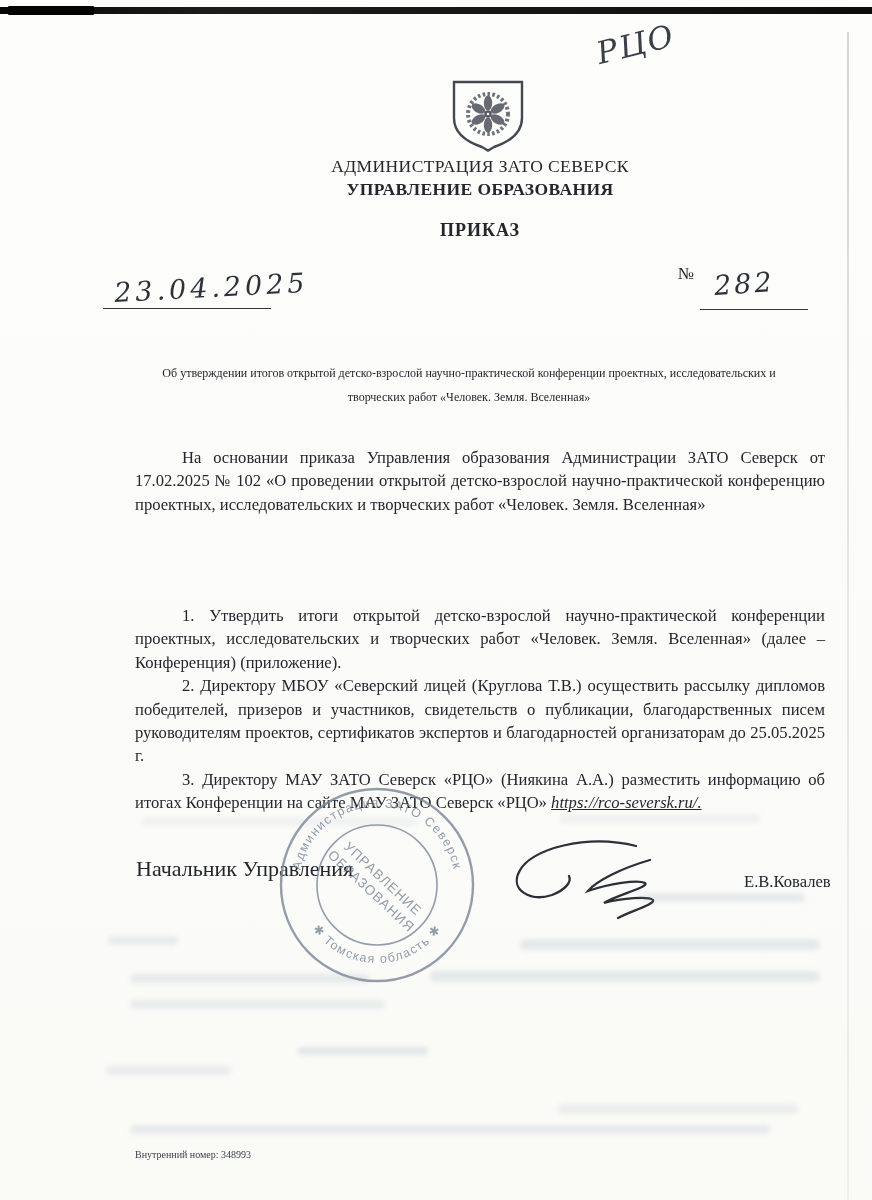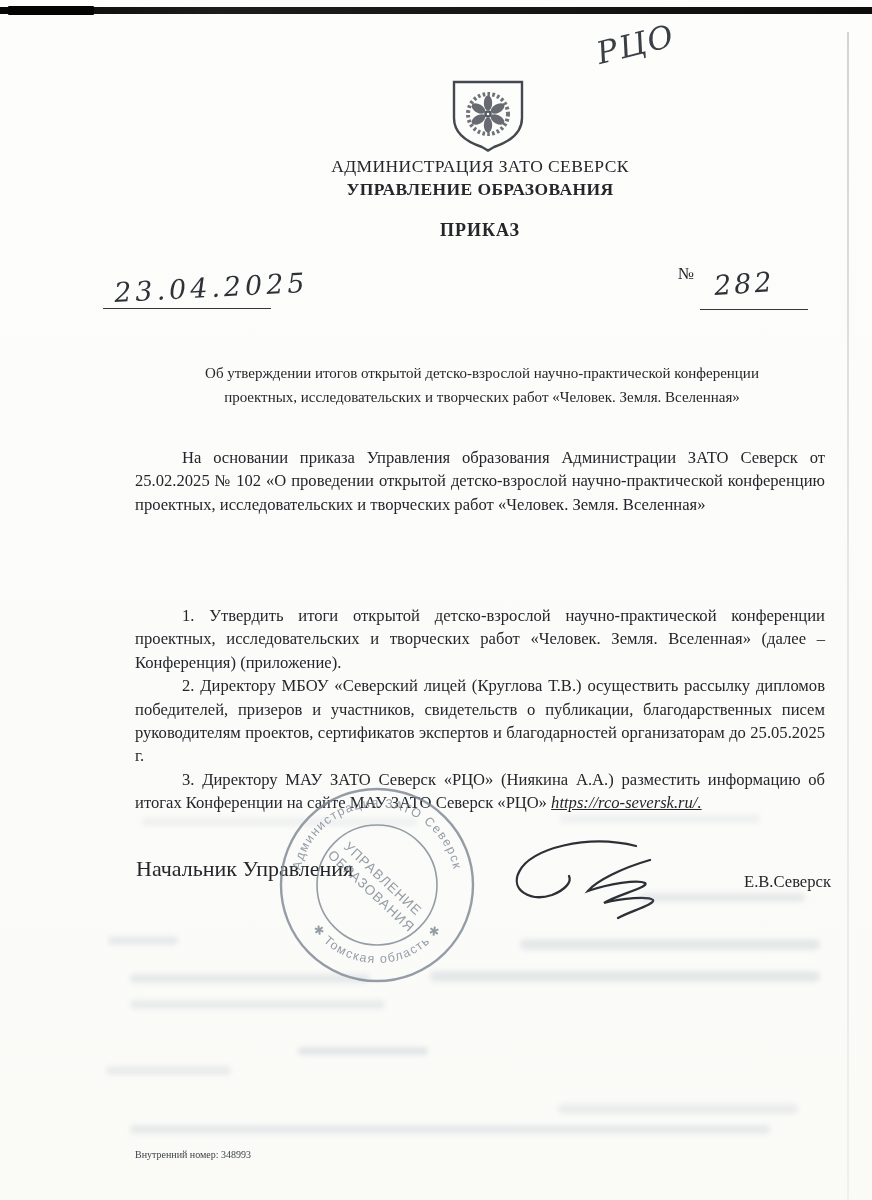--- a/index.html
+++ b/index.html
@@ -23,21 +23,21 @@
   .date-line { left:103px; top:308px; width:168px; }
   .num-line  { left:700px; top:309px; width:108px; }
   .num-label { position:absolute; left:678px; top:264px; font-size:17px; }
   
   .emblem { position:absolute; left:446px; top:76px; }
   
   .col { position:absolute; left:135px; width:690px; }
   .org1 { top:156px; text-align:center; font-size:17.5px; letter-spacing:.4px; }
   .org2 { top:179px; text-align:center; font-size:17.5px; font-weight:bold; letter-spacing:.4px; }
   .doctype { top:220px; text-align:center; font-size:18px; font-weight:bold; letter-spacing:1px; }
-  .title { position:absolute; left:167px; top:362px; width:630px; text-align:center; font-size:15px; line-height:23.6px; }
+  .title { position:absolute; left:154px; top:362px; width:630px; text-align:center; font-size:12px; line-height:23.6px; }
   .p { font-size:16.6px; line-height:23.4px; text-align:justify; text-indent:47px; margin:0; }
   .preamble { top:446px; }
   .orderword { top:546px; text-align:center; font-size:16.8px; font-weight:bold; letter-spacing:.5px; }
   .items { top:564px;margin-top:40px; }
   .doc-link { color:#24262b; text-decoration:underline;font-style:italic; }
   
   .sig-label { position:absolute; left:136px; top:856px; font-size:22px; }
   .sig-name  { position:absolute; left:744px; top:872px; font-size:16.6px; }
   .stamp { position:absolute; left:276px; top:784px; opacity:.82; }
   .sig-scribble { position:absolute; left:498px; top:832px; }
@@ -76,21 +76,21 @@
   <div class="col org2">УПРАВЛЕНИЕ ОБРАЗОВАНИЯ</div>
 
   <div class="hw date-hw">23.04.2025</div>
   <div class="underline date-line"></div>
   <div class="num-label">№</div>
   <div class="hw num-hw">282</div>
   <div class="underline num-line"></div>
 
   <div class="title">Об утверждении итогов открытой детско-взрослой научно-практической конференции проектных, исследовательских и творческих работ «Человек. Земля. Вселенная»</div>
 
-  <div class="col p preamble">На основании приказа Управления образования Администрации ЗАТО Северск от 25.02.2025 № 102 «О проведении открытой детско-взрослой научно-практической конференцию проектных, исследовательских и творческих работ «Человек. Земля. Вселенная»</div>
+  <div class="col p preamble">На основании приказа Управления образования Администрации ЗАТО Северск от 17.02.2025 № 102 «О проведении открытой детско-взрослой научно-практической конференцию проектных, исследовательских и творческих работ «Человек. Земля. Вселенная»</div>
 
 
   <div class="col items">
     <p class="p">1. Утвердить итоги открытой детско-взрослой научно-практической конференции проектных, исследовательских и творческих работ «Человек. Земля. Вселенная» (далее – Конференция) (приложение).</p>
     <p class="p">2. Директору МБОУ «Северский лицей (Круглова Т.В.) осуществить рассылку дипломов победителей, призеров и участников, свидетельств о публикации, благодарственных писем руководителям проектов, сертификатов экспертов и благодарностей организаторам до 25.05.2025 г.</p>
     <p class="p"><span>3. Директору МАУ ЗАТО Северск «РЦО» (Ниякина А.А.) разместить информацию об итогах Конференции на сайте МАУ ЗАТО Северск «РЦО»</span> <a class="doc-link">https://rco-seversk.ru/.</a></p>
   </div>
 
   <div class="sig-label">Начальник Управления</div>
 
@@ -117,21 +117,21 @@
     </g>
   </svg>
 
   <svg class="sig-scribble" width="170" height="95" viewBox="0 0 170 95">
     <g fill="none" stroke="#2c3036" stroke-width="2.3" stroke-linecap="round">
       <path d="M 138 14 C 90 2 32 16 21 40 C 12 58 32 70 54 63 C 67 58 74 50 71 44"></path>
       <path d="M 152 28 C 124 36 98 49 90 59 C 110 52 140 47 147 51 C 152 55 118 63 106 71 C 124 66 151 64 155 68 C 158 72 130 80 120 86"></path>
     </g>
   </svg>
 
-  <div class="sig-name">Е.В.Северск</div>
+  <div class="sig-name">Е.В.Ковалев</div>
 
   <div class="bleed" style="left:142px; top:818px; width:275px; height:8px; opacity:.10;"></div>
   <div class="bleed" style="left:560px; top:815px; width:200px; height:8px; opacity:.10;"></div>
   <div class="bleed" style="left:640px; top:893px; width:165px; height:9px; opacity:.16;"></div>
   <div class="bleed" style="left:108px; top:936px; width:70px; height:9px; opacity:.16;"></div>
   <div class="bleed" style="left:520px; top:939px; width:300px; height:11px; opacity:.18;"></div>
   <div class="bleed" style="left:130px; top:974px; width:240px; height:9px; opacity:.17;"></div>
   <div class="bleed" style="left:430px; top:971px; width:390px; height:11px; opacity:.18;"></div>
   <div class="bleed" style="left:130px; top:1000px; width:255px; height:9px; opacity:.15;"></div>
   <div class="bleed" style="left:298px; top:1047px; width:130px; height:8px; opacity:.20;"></div>

